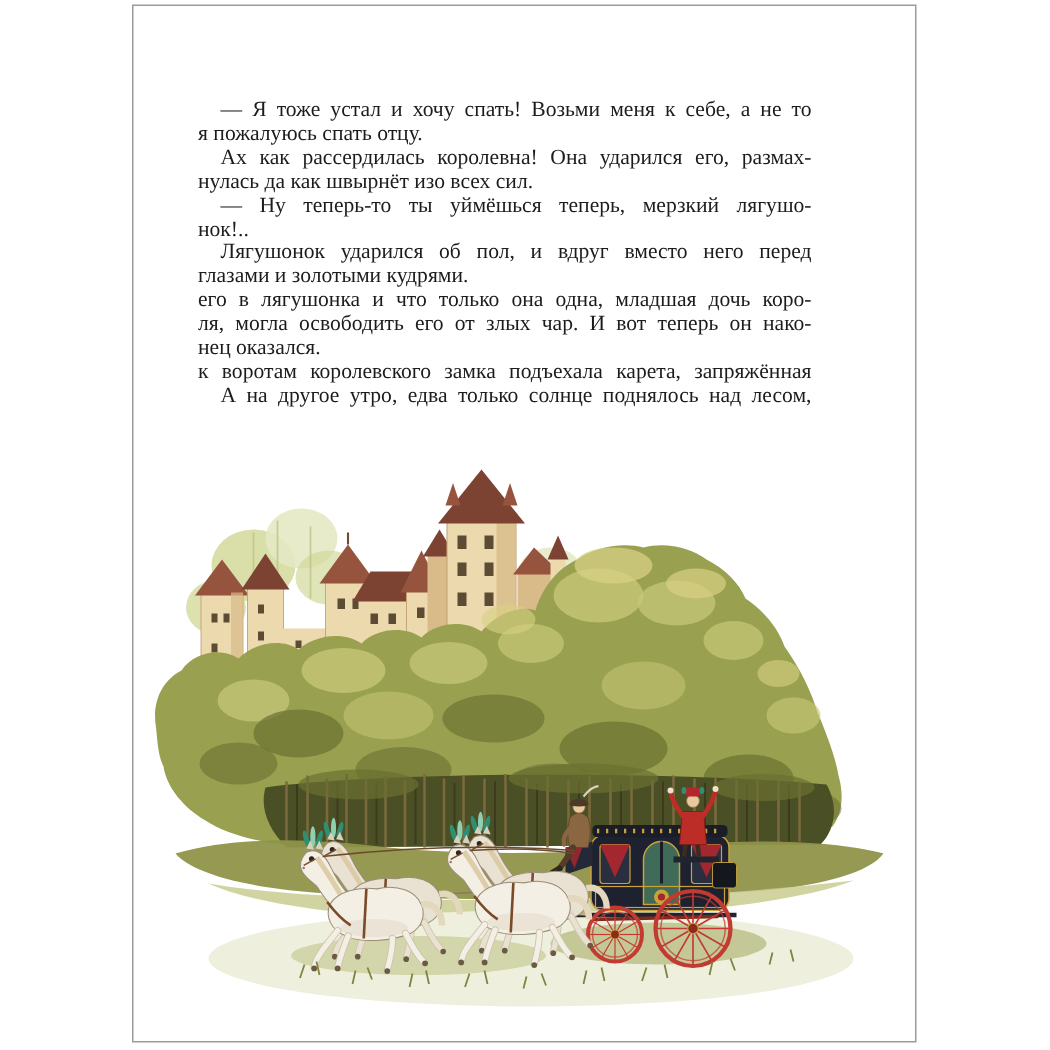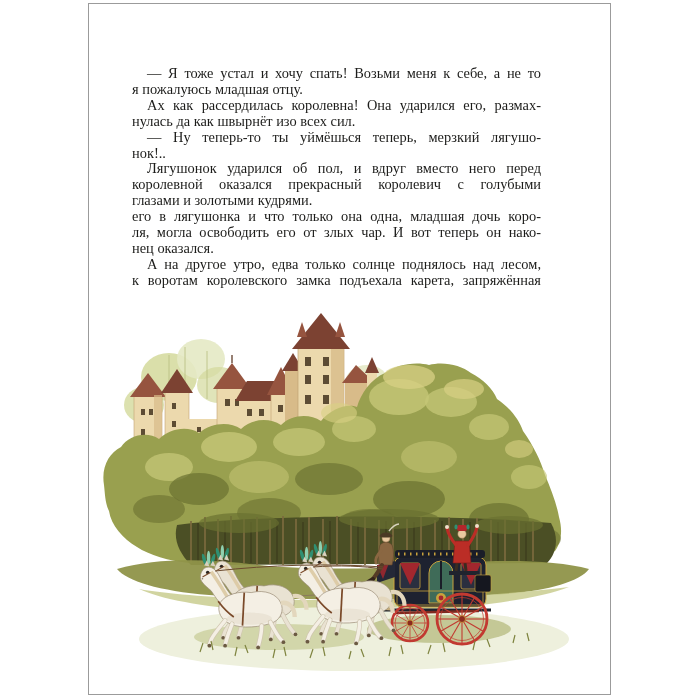--- a/index.html
+++ b/index.html
@@ -23,33 +23,32 @@
   .illustration svg{display:block;width:100%;height:100%;}
 </style>
 </head>
 <body>
 
 <div class="canvas">
   <div class="page">
 
     <div class="text-block" style="color: rgb(28, 28, 26);">
         <div class="tline indent">— Я тоже устал и хочу спать! Возьми меня к себе, а не то</div>
-        <div class="tline para-end">я пожалуюсь младшая отцу.</div>
+        <div class="tline para-end">я пожалуюсь спать отцу.</div>
         <div class="tline indent">Ах как рассердилась королевна! Она ударился его, размах-</div>
         <div class="tline para-end">нулась да как швырнёт изо всех сил.</div>
         <div class="tline indent">— Ну теперь-то ты уймёшься теперь, мерзкий лягушо-</div>
         <div class="tline para-end">нок!..</div>
         <div class="tline indent">Лягушонок ударился об пол, и вдруг вместо него перед</div>
-        <div class="tline">королевной оказался прекрасный королевич с голубыми</div>
         <div class="tline para-end">глазами и золотыми кудрями.</div>
         <div class="tline">его в лягушонка и что только она одна, младшая дочь коро-</div>
         <div class="tline">ля, могла освободить его от злых чар. И вот теперь он нако-</div>
         <div class="tline para-end">нец оказался.</div>
+        <div class="tline">к воротам королевского замка подъехала карета, запряжённая</div>
         <div class="tline indent">А на другое утро, едва только солнце поднялось над лесом,</div>
-        <div class="tline">к воротам королевского замка подъехала карета, запряжённая</div>
       </div>
 
     <div class="illustration" role="img" aria-label="Замок на холме над густым осенним лесом; внизу карета, запряжённая четвёркой белых лошадей с зелёными плюмажами, с кучером и лакеем в красном">
       <svg viewBox="0 0 505 375" xmlns="http://www.w3.org/2000/svg">
 
         <g>
           <ellipse cx="70" cy="70" rx="28" ry="24" fill="var(--foliage-light)" opacity="0.85"></ellipse>
           <ellipse cx="102" cy="52" rx="24" ry="20" fill="var(--foliage-pale)" opacity="0.9"></ellipse>
           <ellipse cx="45" cy="98" rx="20" ry="18" fill="var(--foliage-light)" opacity="0.8"></ellipse>
           <ellipse cx="120" cy="78" rx="22" ry="18" fill="var(--foliage-light)" opacity="0.7"></ellipse>

